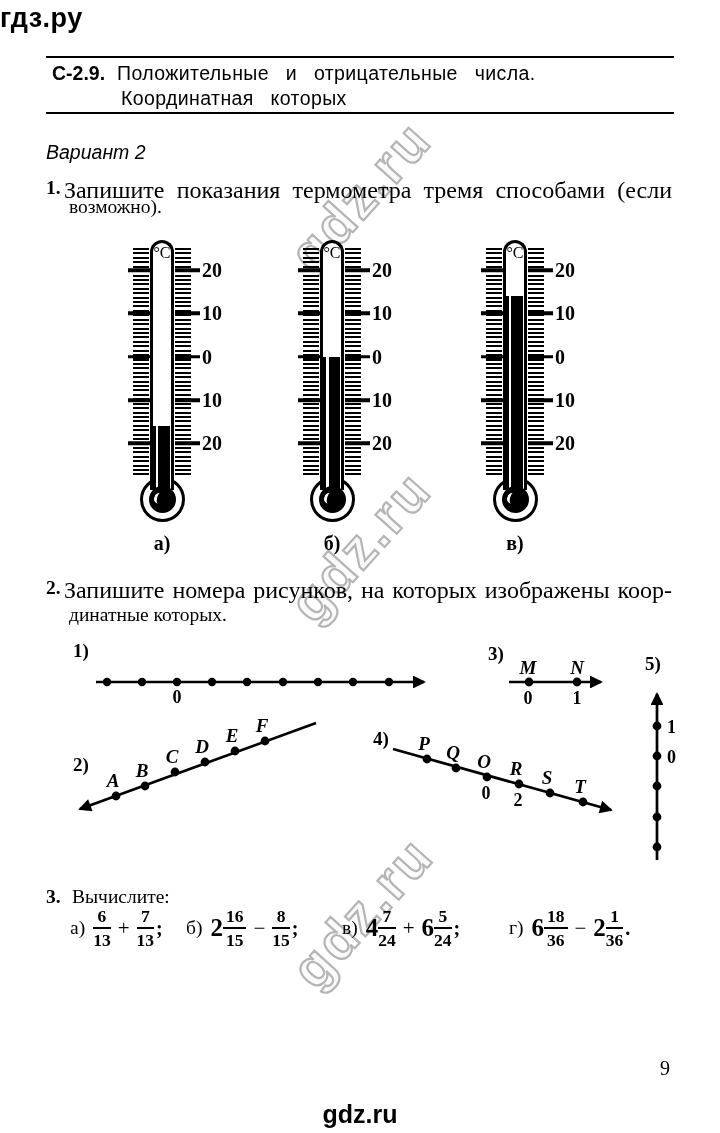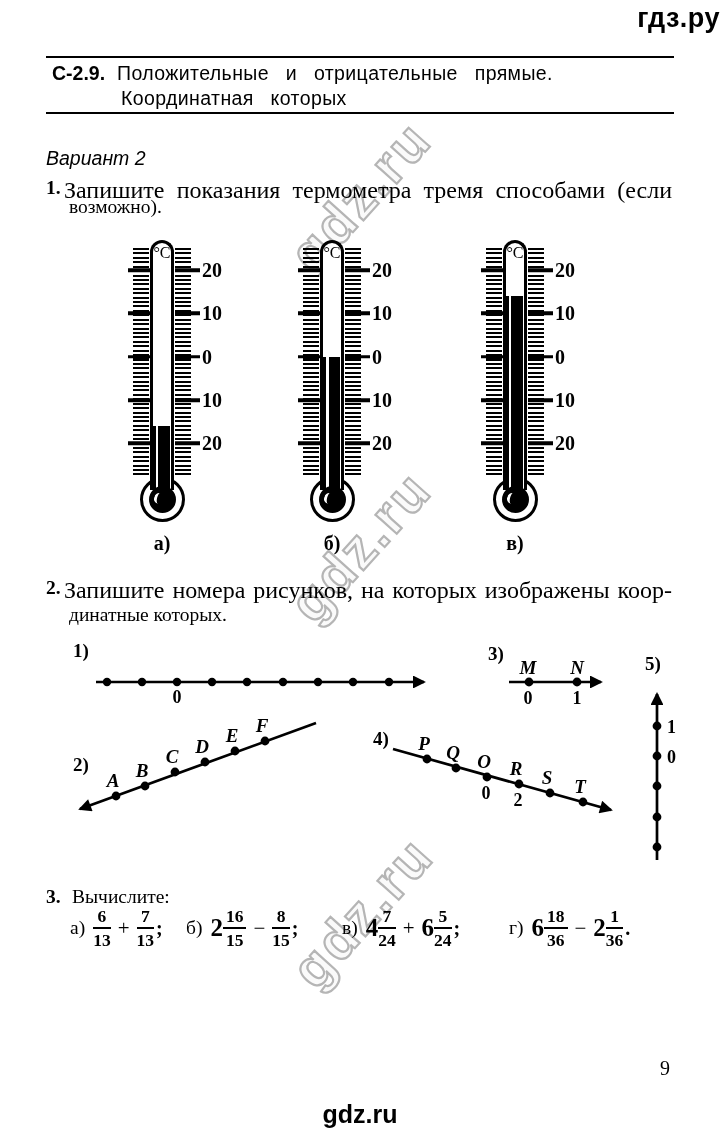--- a/index.html
+++ b/index.html
@@ -4,31 +4,31 @@
 <style>
   html,body{margin:0;padding:0;}
   body{width:720px;height:1133px;position:relative;background:#fff;color:#000;
        font-family:"Liberation Serif",serif;overflow:hidden;}
   .abs{position:absolute;}
   
   .wm{position:absolute;font:700 54px "Liberation Sans",sans-serif;letter-spacing:3px;
       transform:translate(-50%,-50%) rotate(-48deg);color:rgba(235,235,235,.25);
       -webkit-text-stroke:2.2px #b5b5b5;white-space:nowrap;}
   
-  .site-header{left:0;top:3px;width:720px;text-align:right;
+  .site-header{left:0;top:3px;width:720px;text-align:left;
       font:700 27px "Liberation Sans",sans-serif;letter-spacing:.5px;}
   .site-footer{left:0;top:1100px;width:720px;text-align:center;
       font:700 25px "Liberation Sans",sans-serif;}
   .pageno{left:660px;top:1057px;width:30px;font:400 20px "Liberation Serif",serif;text-align:left;}
   
   .rule{left:46px;width:628px;height:2px;background:#000;}
   .tline{font-family:"Liberation Sans",sans-serif;font-size:19.5px;white-space:nowrap;}
   .tcode{font-weight:700;margin-right:12px;}
   .ttext{word-spacing:11px;letter-spacing:.4px;}
-  .variant{font:italic 400 19.5px "Liberation Sans",sans-serif;margin-top:6px;}
+  .variant{font:italic 400 19.5px "Liberation Sans",sans-serif;}
   
   .pnum{font-weight:700;font-size:19.5px;}
   .ptext{font-size:19.5px;white-space:nowrap;}
   .jline{font-size:24px;text-align:justify;overflow:hidden;height:26px;}
   .jline::after{content:"";display:inline-block;width:100%;height:0;}
   
   .thermo{position:absolute;top:235px;width:150px;height:325px;}
   .thermo>div{position:absolute;}
   .comb{top:13px;height:230px;width:16px;
         background:repeating-linear-gradient(to bottom,#000 0,#000 2px,transparent 2px,transparent 4.42px);}
@@ -67,21 +67,21 @@
 </head>
 <body>
 
 <div class="wm" style="left:360px;top:196px">gdz.ru</div>
 <div class="wm" style="left:360px;top:546px">gdz.ru</div>
 <div class="wm" style="left:362px;top:912px">gdz.ru</div>
 
 <div class="abs site-header">гдз.ру</div>
 
 <div class="abs rule" style="top:56px"></div>
-<div class="abs tline" style="left:52px;top:62px"><span class="tcode">С-2.9.</span><span class="ttext">Положительные и отрицательные прямые.</span></div>
+<div class="abs tline" style="left:52px;top:62px"><span class="tcode">С-2.9.</span><span class="ttext">Положительные и отрицательные числа.</span></div>
 <div class="abs tline ttext" style="left:121px;top:87px">Координатная которых</div>
 <div class="abs rule" style="top:112px"></div>
 
 <div class="abs variant" style="left:46px;top:141px">Вариант 2</div>
 
 <div class="abs pnum" style="left:46px;top:177px">1.</div>
 <div class="abs jline" style="left:64px;top:177px;width:608px">Запишите показания термометра тремя способами (если это</div>
 <div class="abs ptext" style="left:69px;top:196px">возможно).</div>
 
 <div class="thermo" style="left:92px">

